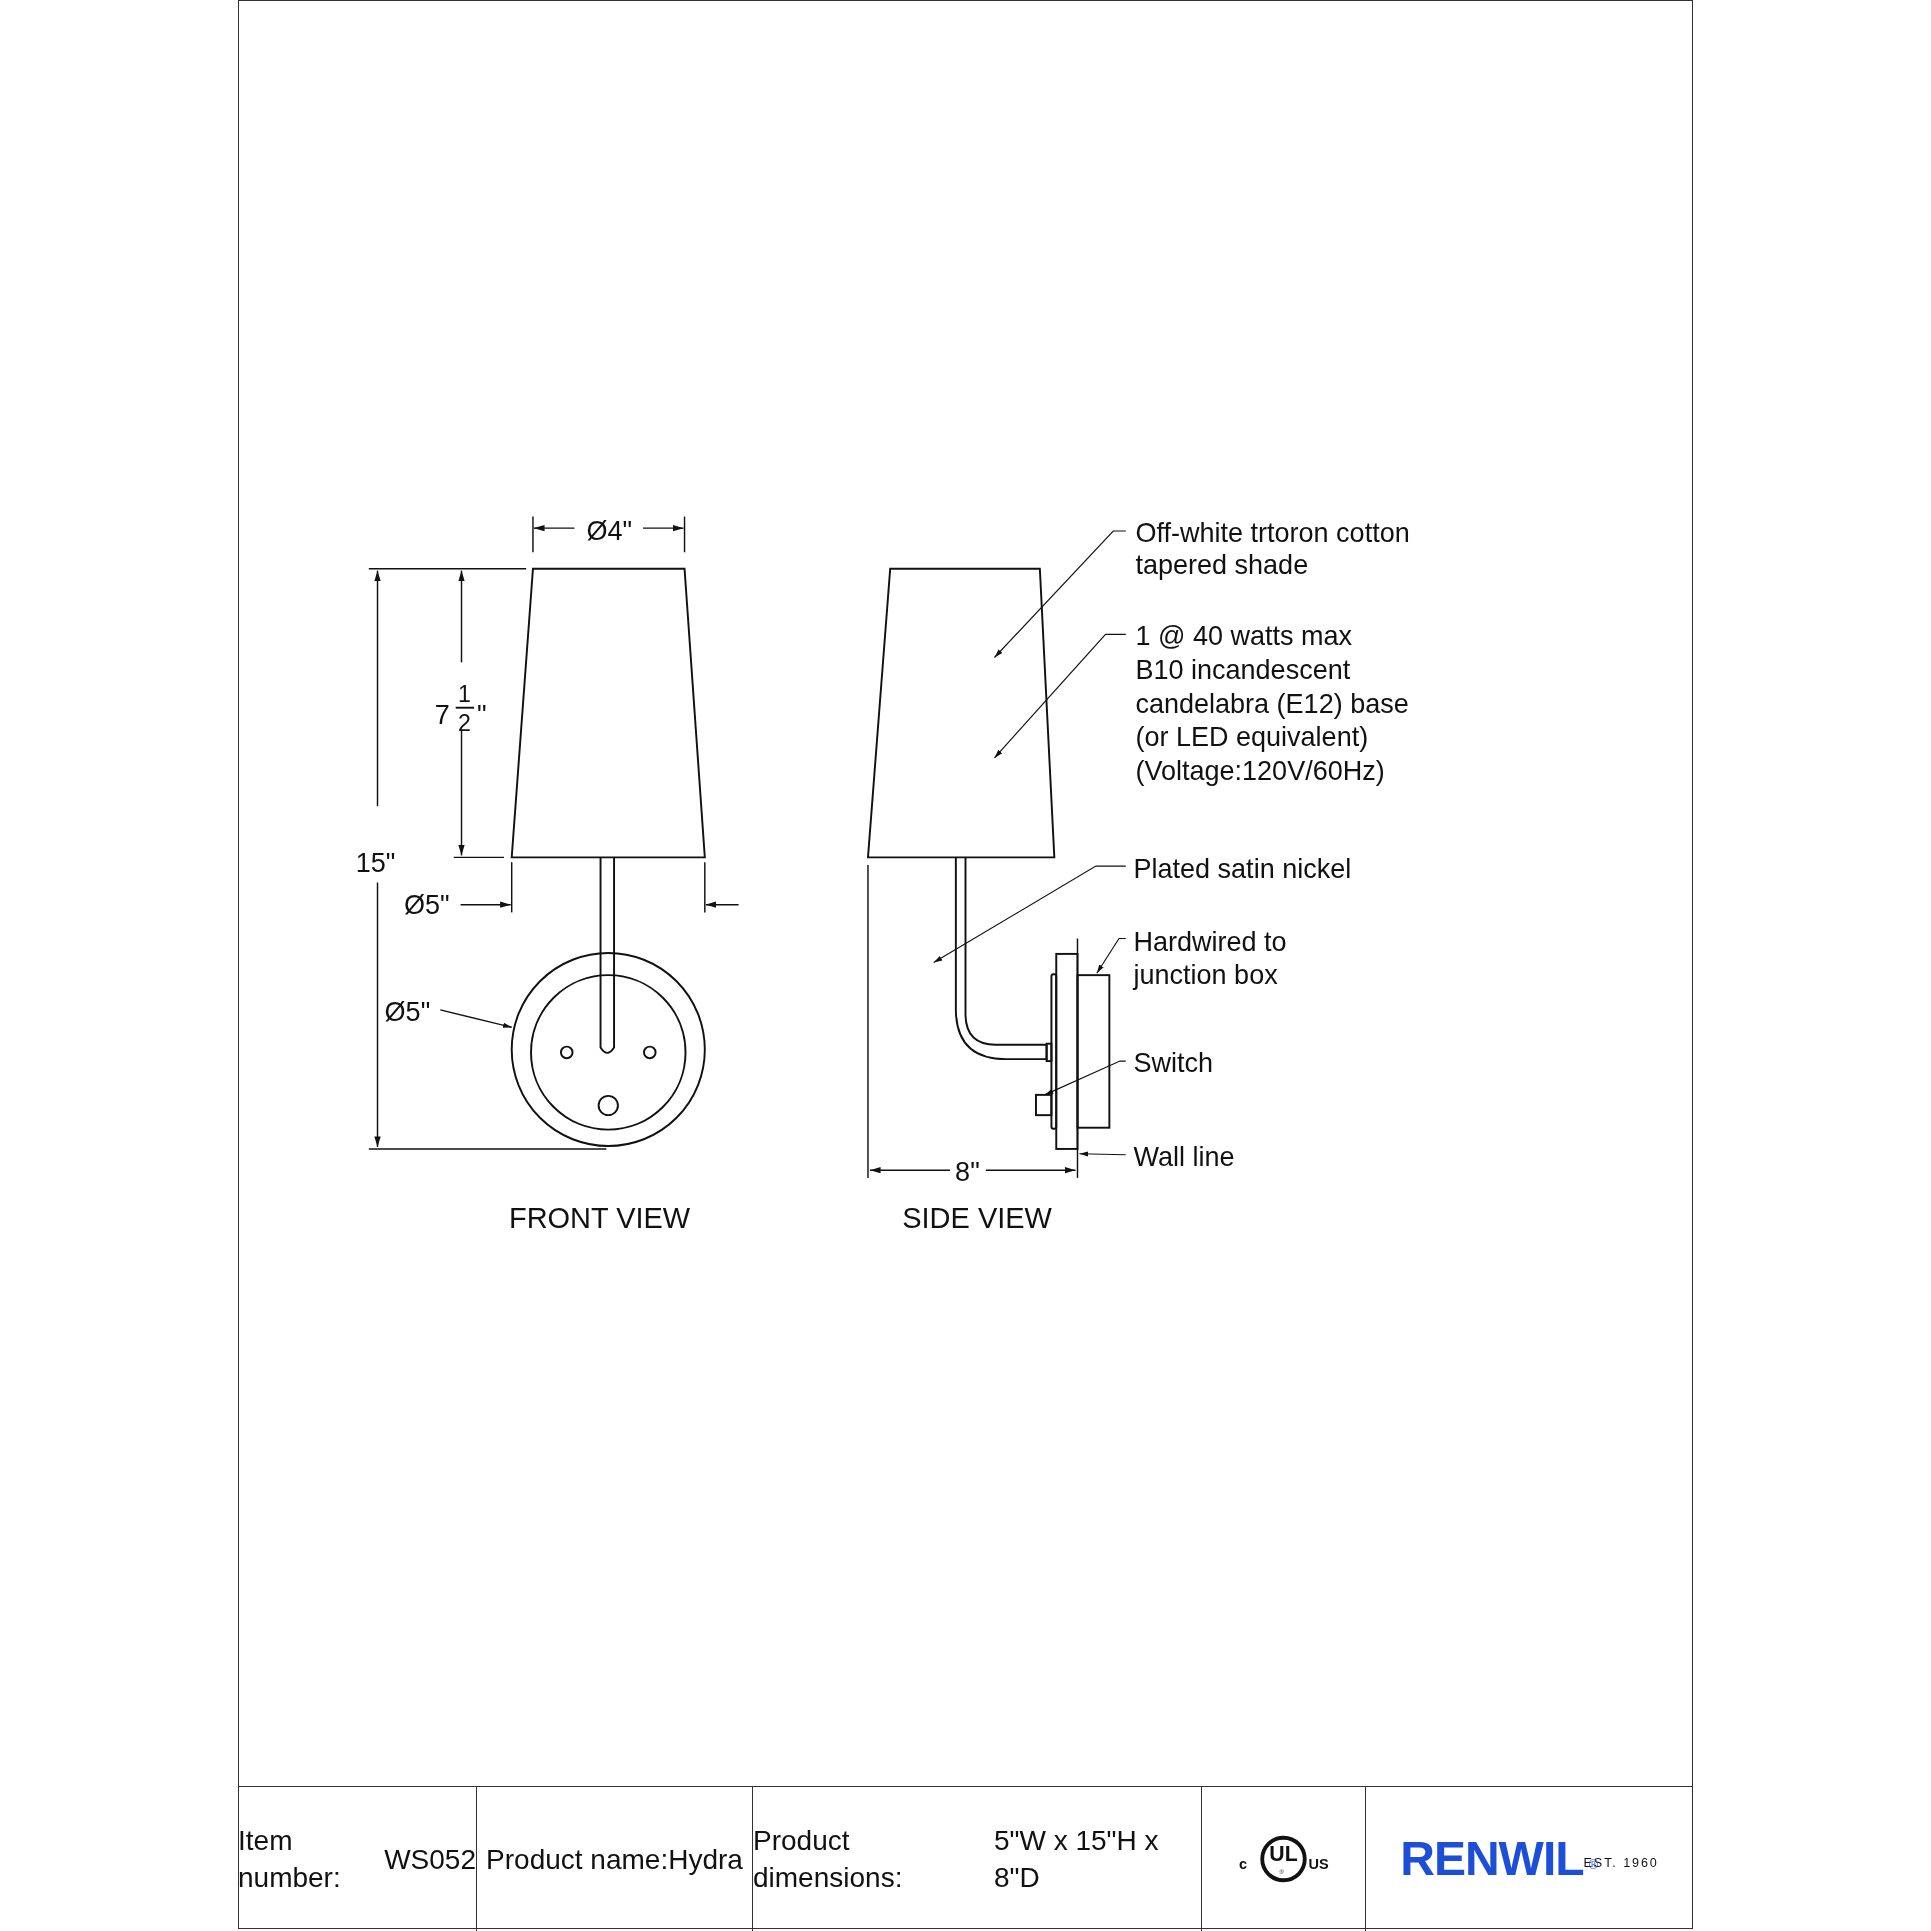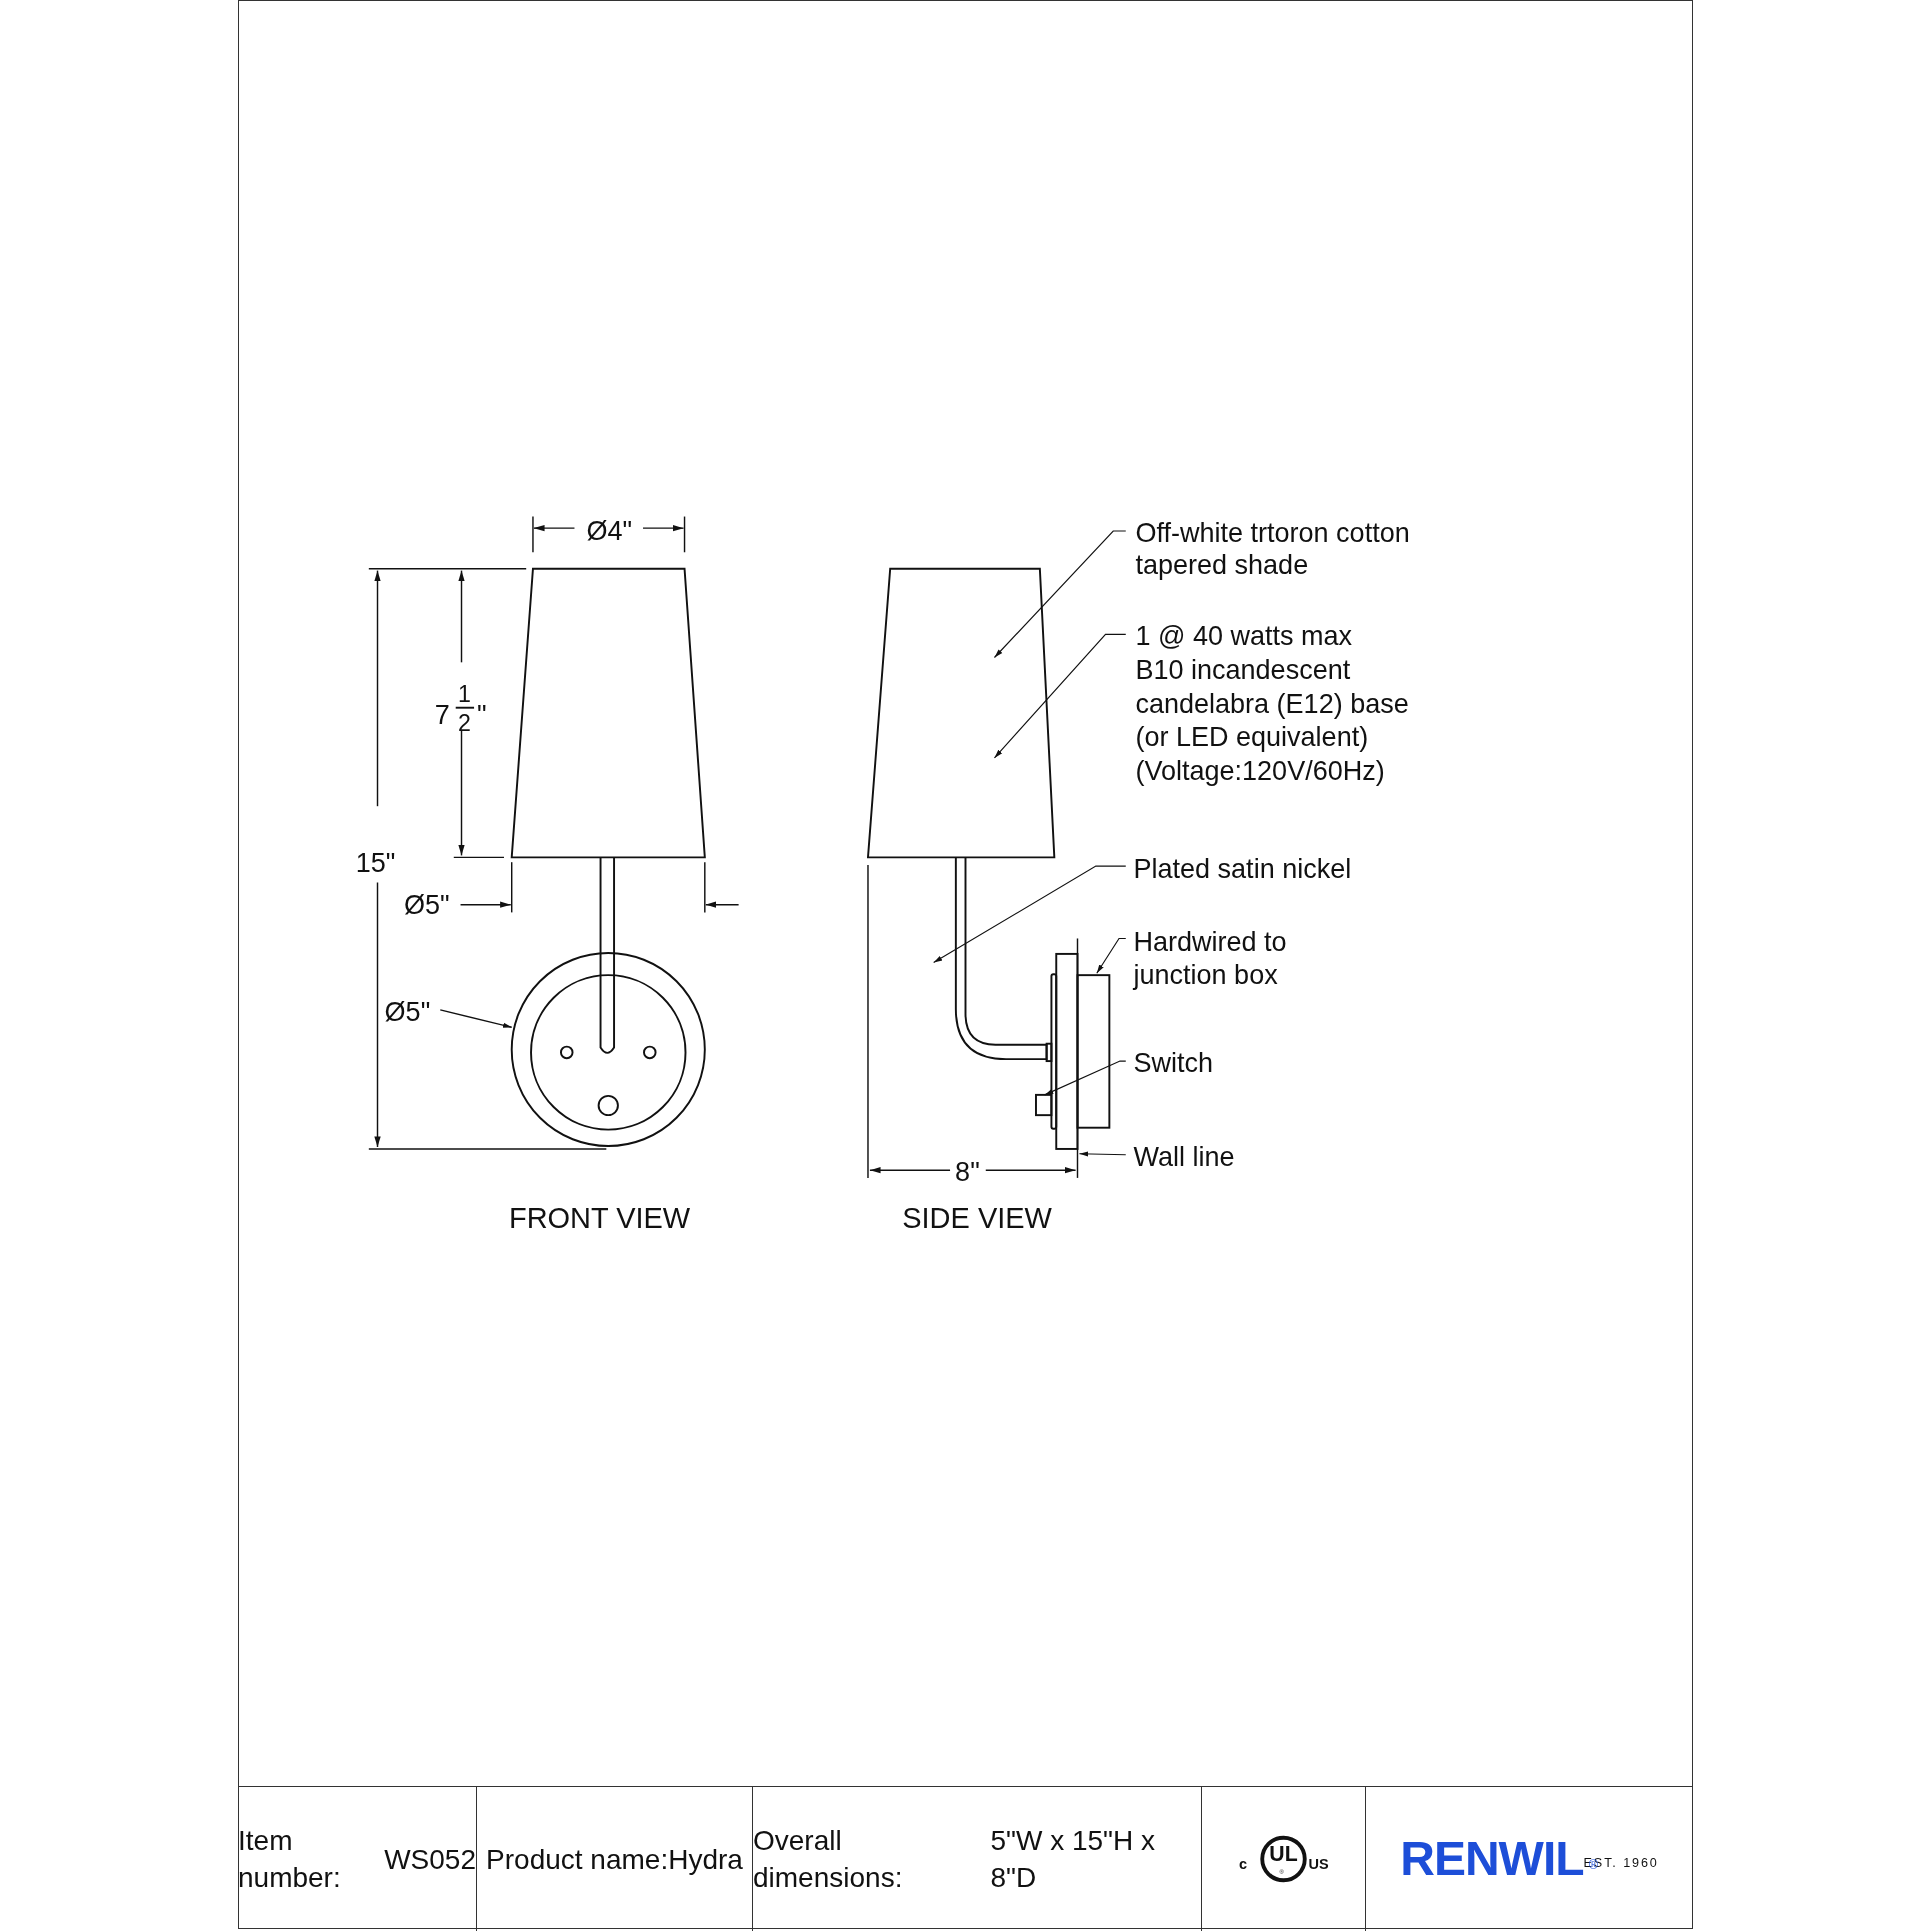--- a/index.html
+++ b/index.html
@@ -144,21 +144,21 @@
   <div class="tb">
     <div class="tb-cell" style="width:239px">
       <span>Item number:</span>
       <span>WS052</span>
     </div>
     <div class="tb-cell" style="width:276px">
       <span>Product name:</span>
       <span>Hydra</span>
     </div>
     <div class="tb-cell" style="width:449px">
-      <span>Overall dimensions:</span>
+      <span>Product dimensions:</span>
       <span>5"W x 15"H x 8"D</span>
     </div>
     <div class="tb-cell" style="width:164px">
       <svg style="position:static;font-size:29px" width="97" height="58" viewBox="0 0 100 60">
         <text x="4" y="40" font-family="Liberation Sans, sans-serif" font-weight="bold" font-size="15" fill="#111">c</text>
         <circle cx="50" cy="30" r="22" fill="none" stroke="#111" stroke-width="4"></circle>
         <text x="50" y="32" text-anchor="middle" font-family="Liberation Sans, sans-serif" font-weight="bold" font-size="22" fill="#111">UL</text>
         <text x="48" y="46" text-anchor="middle" font-family="Liberation Sans, sans-serif" font-size="6" fill="#111">®</text>
         <text x="76" y="40" font-family="Liberation Sans, sans-serif" font-weight="bold" font-size="15" fill="#111">US</text>
       </svg>

